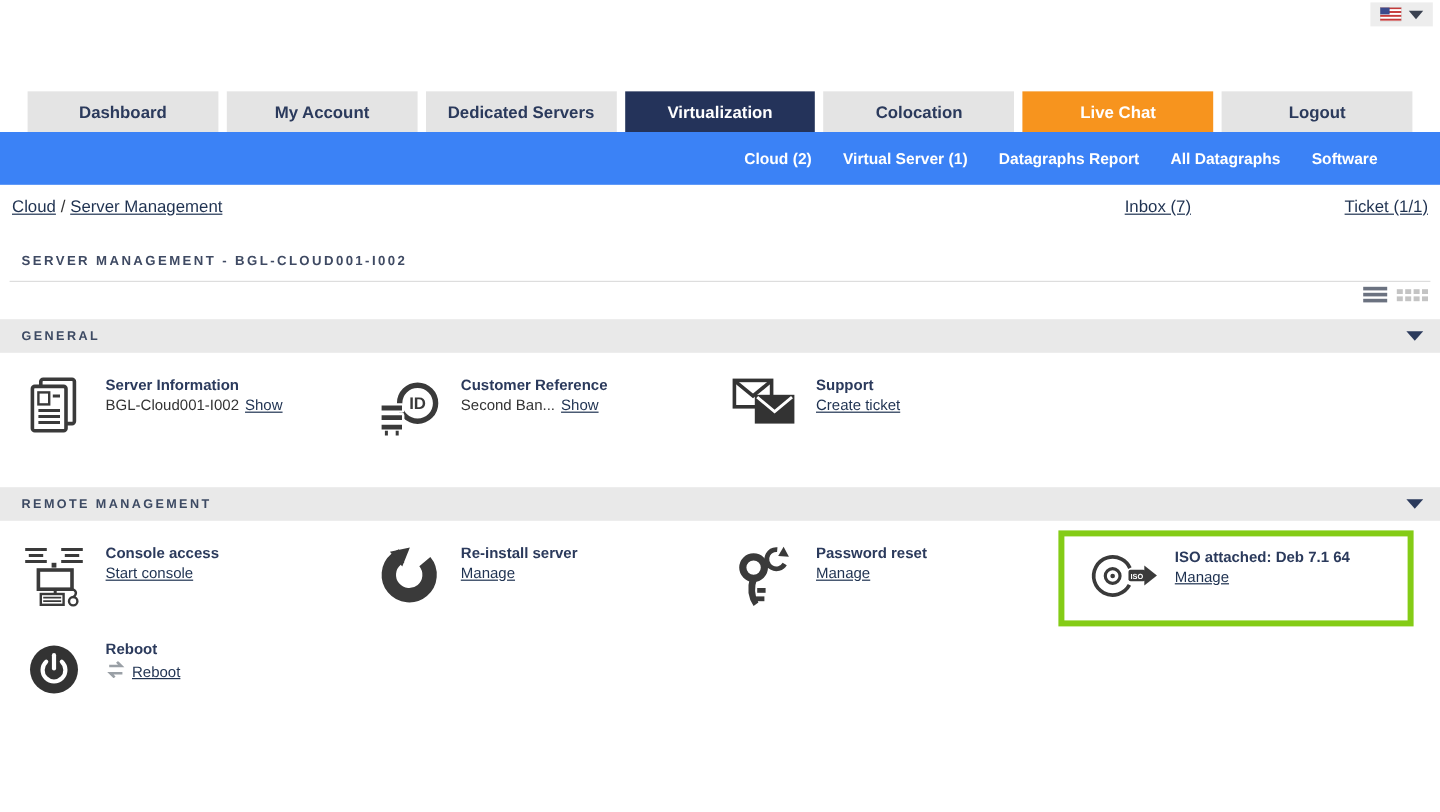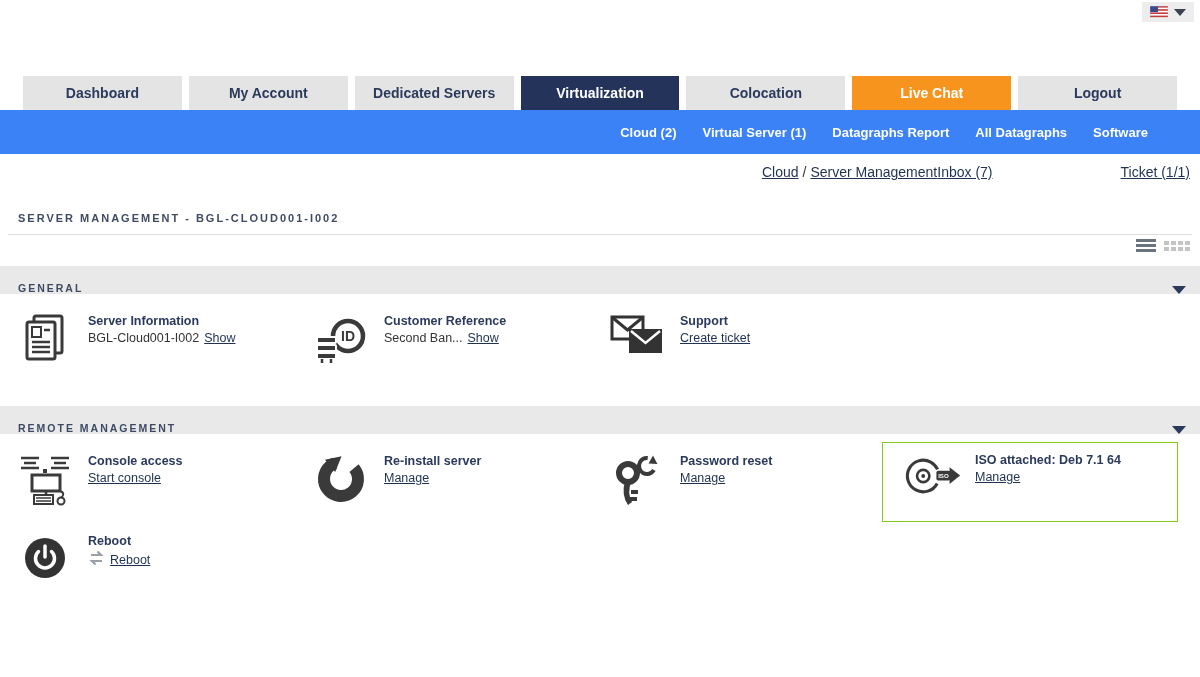--- a/index.html
+++ b/index.html
@@ -27,44 +27,44 @@
   .subnav-links { display:flex; gap:26px; align-items:center; }
   .subnav-item { color:#fff; font-size:13px; font-weight:bold; cursor:pointer; white-space:nowrap; }
   .login-block { margin-left:42px; color:#fff; font-size:13px; line-height:15px; }
   .login-label { font-weight:bold; }
   .redact { display:inline-block; background:#fff; border-radius:6px; height:12px; vertical-align:middle; }
   .redact.r1 { width:78px; }
   .redact.r2 { width:62px; }
 
   
   .crumb-row { display:flex; align-items:center; padding:10px 10px 6px 10px; font-size:14px; }
-  .crumbs { flex:1;text-align:right; }
+  .crumbs { flex:1; }
   .crumb-sep { margin:0 4px; color:#333; }
   .inbox-link { margin-right:128px; }
 
   
   .page-title { margin:26px 0 0 18px; font-size:11px; font-weight:bold; letter-spacing:2px; color:#3f4a63; }
   .title-rule { border-top:1px solid #ddd; margin:10px 8px 0 8px; }
   .view-toggles { display:flex; justify-content:flex-end; gap:8px; padding:4px 10px 2px 0; align-items:center; }
   .icon-list { display:flex; flex-direction:column; gap:2px; cursor:pointer; }
   .icon-list i { display:block; width:20px; height:3px; background:#6b7280; }
   .icon-grid { display:grid; grid-template-columns:repeat(4,5px); grid-auto-rows:4px; gap:2px; cursor:pointer; }
   .icon-grid i { background:#c4c4c4; display:block; }
 
   
-  .sec-header { background:#e9e9e9; height:28px; margin-top:12px; display:flex; align-items:flex-end; justify-content:space-between; padding:0 14px 0 18px; cursor:pointer; }
+  .sec-header { background:#e9e9e9; height:28px; margin-top:12px; display:flex; align-items:center; justify-content:space-between; padding:0 14px 0 18px; cursor:pointer; }
   .sec-title { font-size:10.5px; font-weight:bold; letter-spacing:2px; color:#3d4a63; }
   .sec-caret { width:0; height:0; border-left:7px solid transparent; border-right:7px solid transparent; border-top:8px solid #2b3a5c; }
 
   .tile-row { display:grid; grid-template-columns:repeat(4,1fr); row-gap:26px; padding:20px 8px 30px 8px; }
   .tile { display:flex; align-items:flex-start; gap:14px; padding-left:8px; }
   .tile-icon { width:58px; display:flex; justify-content:center; flex-shrink:0; }
   .tile-title { font-size:12.5px; font-weight:bold; color:#2b3a5c; margin-bottom:3px; }
   .tile-sub { font-size:12.5px; color:#333; display:flex; align-items:center; gap:5px; }
-  .tile.hl { border:1px solid #84cc16; margin:-12px 14px -14px -14px; padding:10px 6px 10px 20px; }
+  .tile.hl { border:5px solid #84cc16; margin:-12px 14px -14px -14px; padding:10px 6px 10px 20px; }
   .mini-refresh { color:#9aa0a6; }
 </style>
 </head>
 <body>
 
 <div class="header">
   <div class="lang-box">
     <svg width="18" height="12" viewBox="0 0 18 12">
       <rect width="18" height="12" fill="#fff"></rect>
       <rect y="0" width="18" height="1.6" fill="#c53a3a"></rect>

